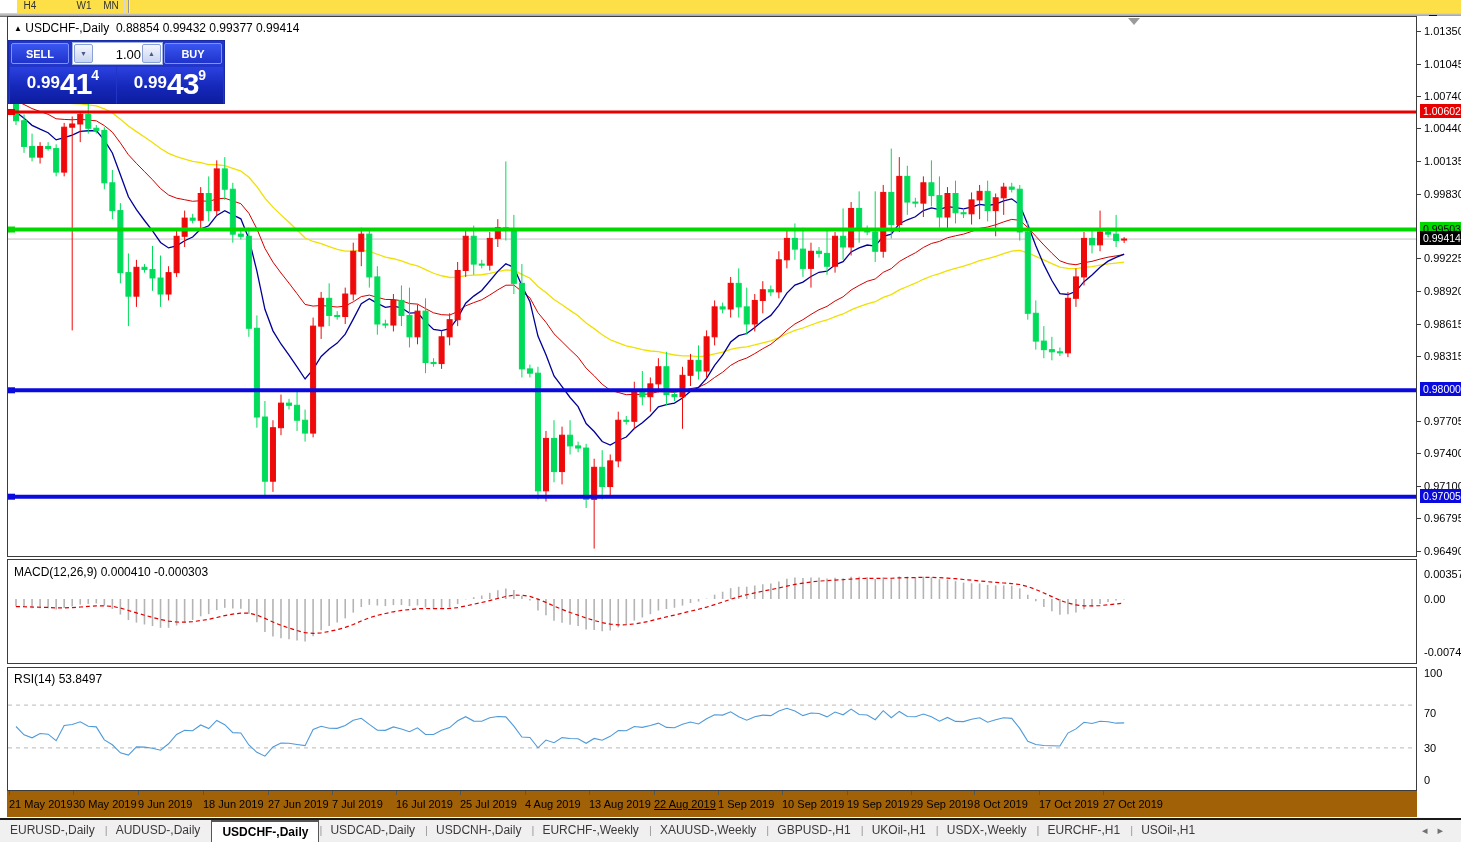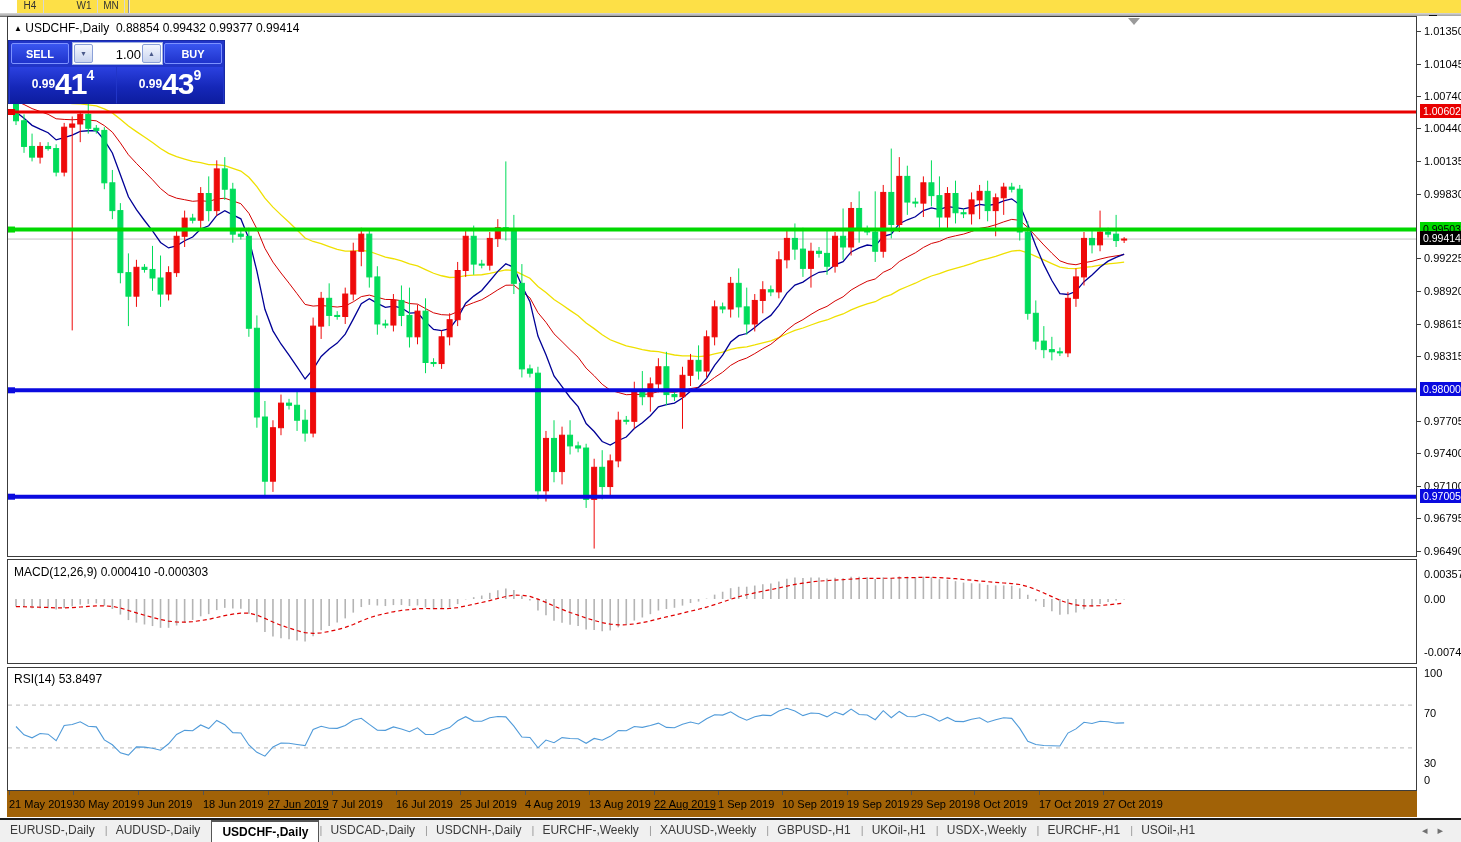--- a/index.html
+++ b/index.html
@@ -58,21 +58,21 @@
                border:1px solid #9fb0e0; border-radius:0; }
   .spin-btn { position:absolute; top:1px; width:19px; height:19px; background:linear-gradient(#f4f7fe,#c9d4ef);
               border:1px solid #8aa0d8; border-radius:2px; font-size:7px; color:#4a5a8a;
               text-align:center; line-height:18px; cursor:pointer; }
   #vol-down { left:1px; } #vol-up { right:1px; }
   #vol-input { position:absolute; left:22px; top:1px; width:46px; height:20px; border:none; outline:none;
                font-size:13px; text-align:right; color:#000; font-family:"Liberation Sans",sans-serif; }
   .tp-price { position:absolute; top:26px; width:106px; height:37px; color:#fff; text-align:center;
               background:linear-gradient(#2b41e0 0%,#1527b8 55%,#0d1c9e 100%); cursor:pointer; }
   #sell-price { left:1px; } #buy-price { right:1px; }
-  .tp-small { font-size:12px; font-weight:bold; vertical-align:6px; }
+  .tp-small { font-size:17px; font-weight:bold; vertical-align:6px; }
   .tp-big   { font-size:30px; font-weight:bold; letter-spacing:-1px; }
   .tp-sup   { font-size:14px; font-weight:bold; vertical-align:14px; }
 
   
   #tab-bar { position:absolute; left:0; top:818px; width:1461px; height:24px; background:#f0f0f0;
              border-top:2px solid #1a1a1a; display:flex; align-items:flex-start; }
   .chart-tab { height:22px; line-height:21px; padding:0 10px; font-size:12px; color:#3a3a3a;
                white-space:nowrap; cursor:pointer; }
   .chart-tab.active { background:#fff; border:1px solid #565656; border-top-width:2px; border-bottom:none;
                       font-weight:bold; color:#000; }
@@ -588,39 +588,39 @@
       <div class="axis-label" style="top: 463.545px;">0.97100</div>
       <div class="axis-tick" style="top: 502.166px;"></div>
       <div class="axis-label" style="top: 496.166px;">0.96795</div>
       <div class="axis-tick" style="top: 534.786px;"></div>
       <div class="axis-label" style="top: 528.786px;">0.96490</div>
       <div class="axis-label" style="top: 551.795px;">0.003574</div>
       <div class="axis-label" style="top: 577px;">0.00</div>
       <div class="axis-label" style="top: 629.821px;">-0.00749</div>
       <div class="axis-label" style="top: 651px;">100</div>
       <div class="axis-label" style="top: 691px; text-align: right;">70</div>
-      <div class="axis-label" style="top: 725.9px; margin-top: 15px;">30</div>
+      <div class="axis-label" style="top: 725.9px;">30</div>
       <div class="axis-label" style="top: 758px;">0</div>
       <div class="axis-badge" style="top: 88px; background: rgb(232, 0, 0); color: rgb(255, 255, 255);">1.00602</div>
       <div class="axis-badge" style="top: 205.54px; background: rgb(0, 216, 0); color: rgb(0, 0, 0);">0.99503</div>
       <div class="axis-badge" style="top: 215.059px; background: rgb(0, 0, 0); color: rgb(255, 255, 255);">0.99414</div>
       <div class="axis-badge" style="top: 366.289px; background: rgb(10, 10, 223); color: rgb(255, 255, 255);">0.98000</div>
       <div class="axis-badge" style="top: 472.706px; background: rgb(10, 10, 223); color: rgb(255, 255, 255);">0.97005</div>
     </div>
   <div id="date-axis">
       <div class="date-tick" style="left: 2px;"></div>
       <div class="date-label" style="left: 2px;">21 May 2019</div>
       <div class="date-tick" style="left: 66px;"></div>
       <div class="date-label" style="left: 66px; text-align: center;">30 May 2019</div>
       <div class="date-tick" style="left: 131px;"></div>
       <div class="date-label" style="left: 131px;">9 Jun 2019</div>
       <div class="date-tick" style="left: 196px;"></div>
       <div class="date-label" style="left: 196px;">18 Jun 2019</div>
       <div class="date-tick" style="left: 261px;"></div>
-      <div class="date-label" style="left: 261px; text-decoration: underline;">27 Jun 2019</div>
+      <div class="date-label" style="left: 261px;">27 Jun 2019</div>
       <div class="date-tick" style="left: 325px;"></div>
       <div class="date-label" style="left: 325px;">7 Jul 2019</div>
       <div class="date-tick" style="left: 389px;"></div>
       <div class="date-label" style="left: 389px;">16 Jul 2019</div>
       <div class="date-tick" style="left: 453px;"></div>
       <div class="date-label" style="left: 453px;">25 Jul 2019</div>
       <div class="date-tick" style="left: 518px;"></div>
       <div class="date-label" style="left: 518px;">4 Aug 2019</div>
       <div class="date-tick" style="left: 582px;"></div>
       <div class="date-label" style="left: 582px;">13 Aug 2019</div>

